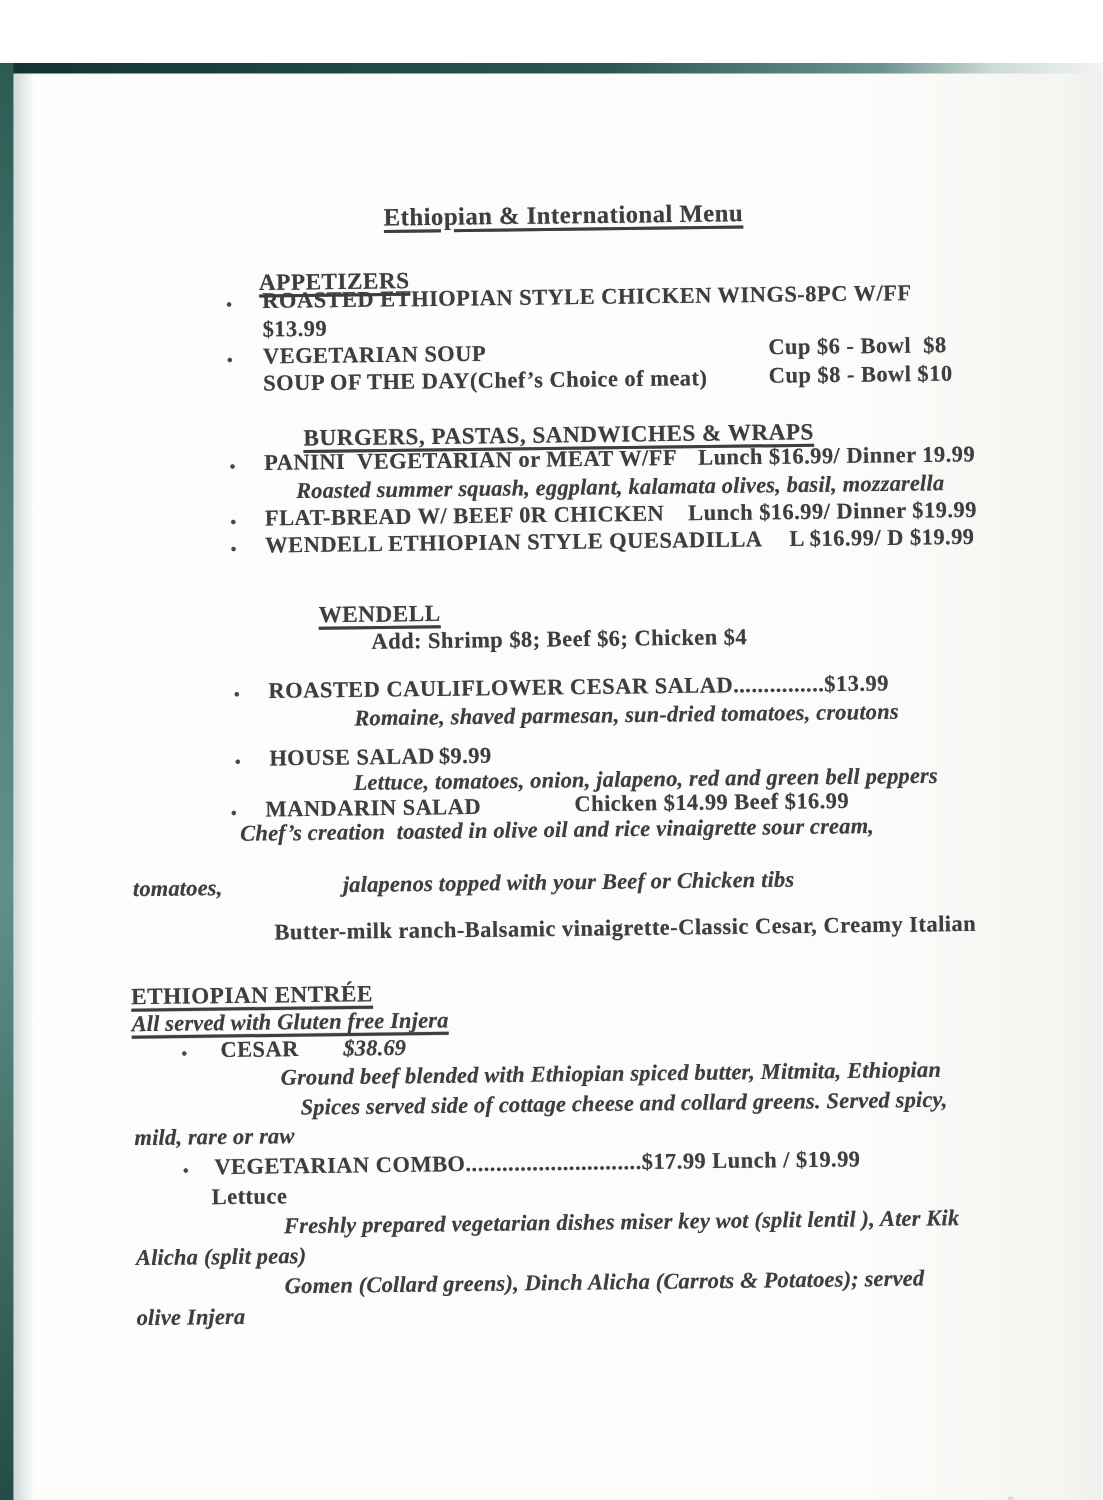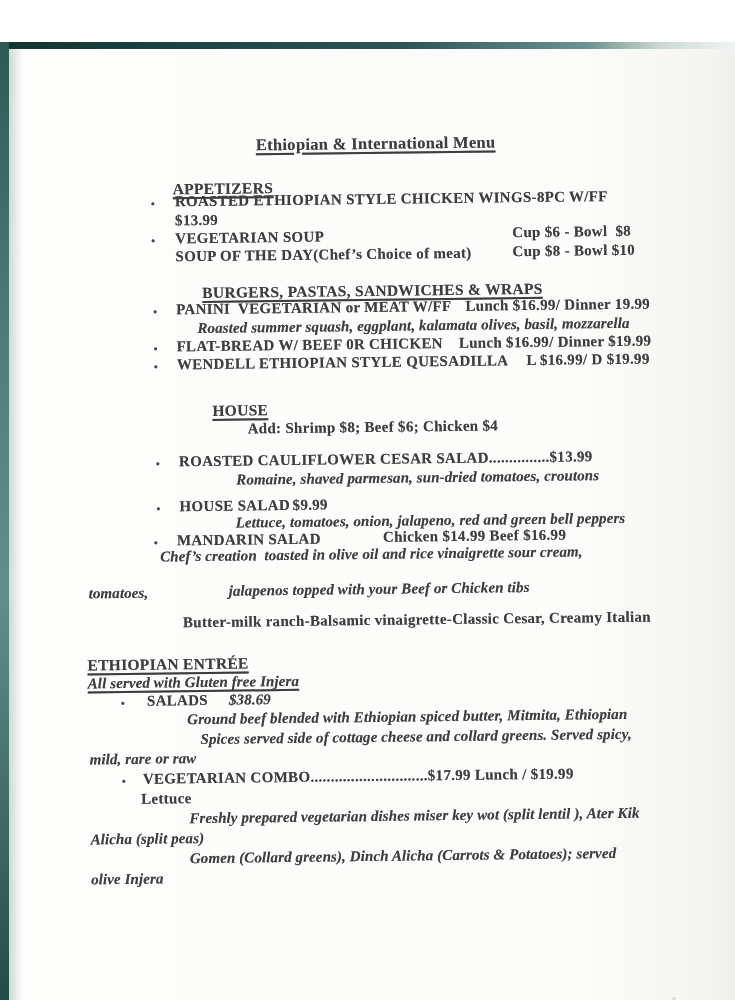--- a/index.html
+++ b/index.html
@@ -62,21 +62,21 @@
     <span class="line bullet" style="left:156px;top:261px">•</span>
     <div class="line" style="left:179px;top:257px"><span>PANINI  VEGETARIAN or MEAT W/FF</span><span class="g14">Lunch $16.99/ Dinner 19.99</span></div>
     <div class="line it" style="left:200px;top:276px">Roasted summer squash, eggplant, kalamata olives, basil, mozzarella</div>
 
     <span class="line bullet" style="left:156px;top:298px">•</span>
     <div class="line" style="left:179px;top:294px"><span>FLAT-BREAD W/ BEEF 0R CHICKEN</span><span class="g16">Lunch $16.99/ Dinner $19.99</span></div>
 
     <span class="line bullet" style="left:156px;top:316px">•</span>
     <div class="line" style="left:179px;top:312px"><span>WENDELL ETHIOPIAN STYLE QUESADILLA</span><span class="g18">L $16.99/ D $19.99</span></div>
 
-    <div class="line u head" style="left:214px;top:358px">HOUSE</div>
+    <div class="line u head" style="left:214px;top:358px">WENDELL</div>
     <div class="line" style="left:249px;top:377px">Add: Shrimp $8; Beef $6; Chicken $4</div>
 
     <span class="line bullet" style="left:157px;top:413px">•</span>
     <div class="line" style="left:180px;top:409px"><span>ROASTED CAULIFLOWER CESAR SALAD</span><span>...............</span><span>$13.99</span></div>
     <div class="line it" style="left:237px;top:428px">Romaine, shaved parmesan, sun-dried tomatoes, croutons</div>
 
     <span class="line bullet" style="left:157px;top:458px">•</span>
     <div class="line" style="left:180px;top:454px">HOUSE SALAD</div>
     <div class="line" style="left:293px;top:454px">$9.99</div>
     <div class="line it" style="left:236px;top:471px">Lettuce, tomatoes, onion, jalapeno, red and green bell peppers</div>
@@ -87,21 +87,21 @@
     <div class="line it" style="left:160px;top:504px">Chef’s creation  toasted in olive oil and rice vinaigrette sour cream,</div>
     <div class="line it" style="left:88px;top:540px">tomatoes,</div>
     <div class="line it" style="left:228px;top:539px">jalapenos topped with your Beef or Chicken tibs</div>
 
     <div class="line" style="left:182px;top:570px">Butter-milk ranch-Balsamic vinaigrette-Classic Cesar, Creamy Italian</div>
 
     <div class="line u head" style="left:86px;top:611px">ETHIOPIAN ENTRÉE</div>
     <div class="line u it" style="left:86px;top:630px">All served with Gluten free Injera</div>
 
     <span class="line bullet" style="left:119px;top:652px">•</span>
-    <div class="line" style="left:145px;top:648px">SALADS</div>
+    <div class="line" style="left:145px;top:648px">CESAR</div>
     <div class="line it" style="left:227px;top:648px">$38.69</div>
     <div class="line it" style="left:185px;top:667px">Ground beef blended with Ethiopian spiced butter, Mitmita, Ethiopian</div>
     <div class="line it" style="left:198px;top:687px">Spices served side of cottage cheese and collard greens. Served spicy,</div>
     <div class="line it" style="left:87px;top:706px">mild, rare or raw</div>
 
     <span class="line bullet" style="left:119px;top:730px">•</span>
     <div class="line" style="left:140px;top:726px"><span>VEGETARIAN COMBO</span><span>.............................</span><span>$17.99 Lunch / $19.99</span></div>
     <div class="line" style="left:138px;top:746px">Lettuce</div>
     <div class="line it" style="left:186px;top:766px">Freshly prepared vegetarian dishes miser key wot (split lentil ), Ater Kik</div>
     <div class="line it" style="left:87px;top:786px">Alicha (split peas)</div>

